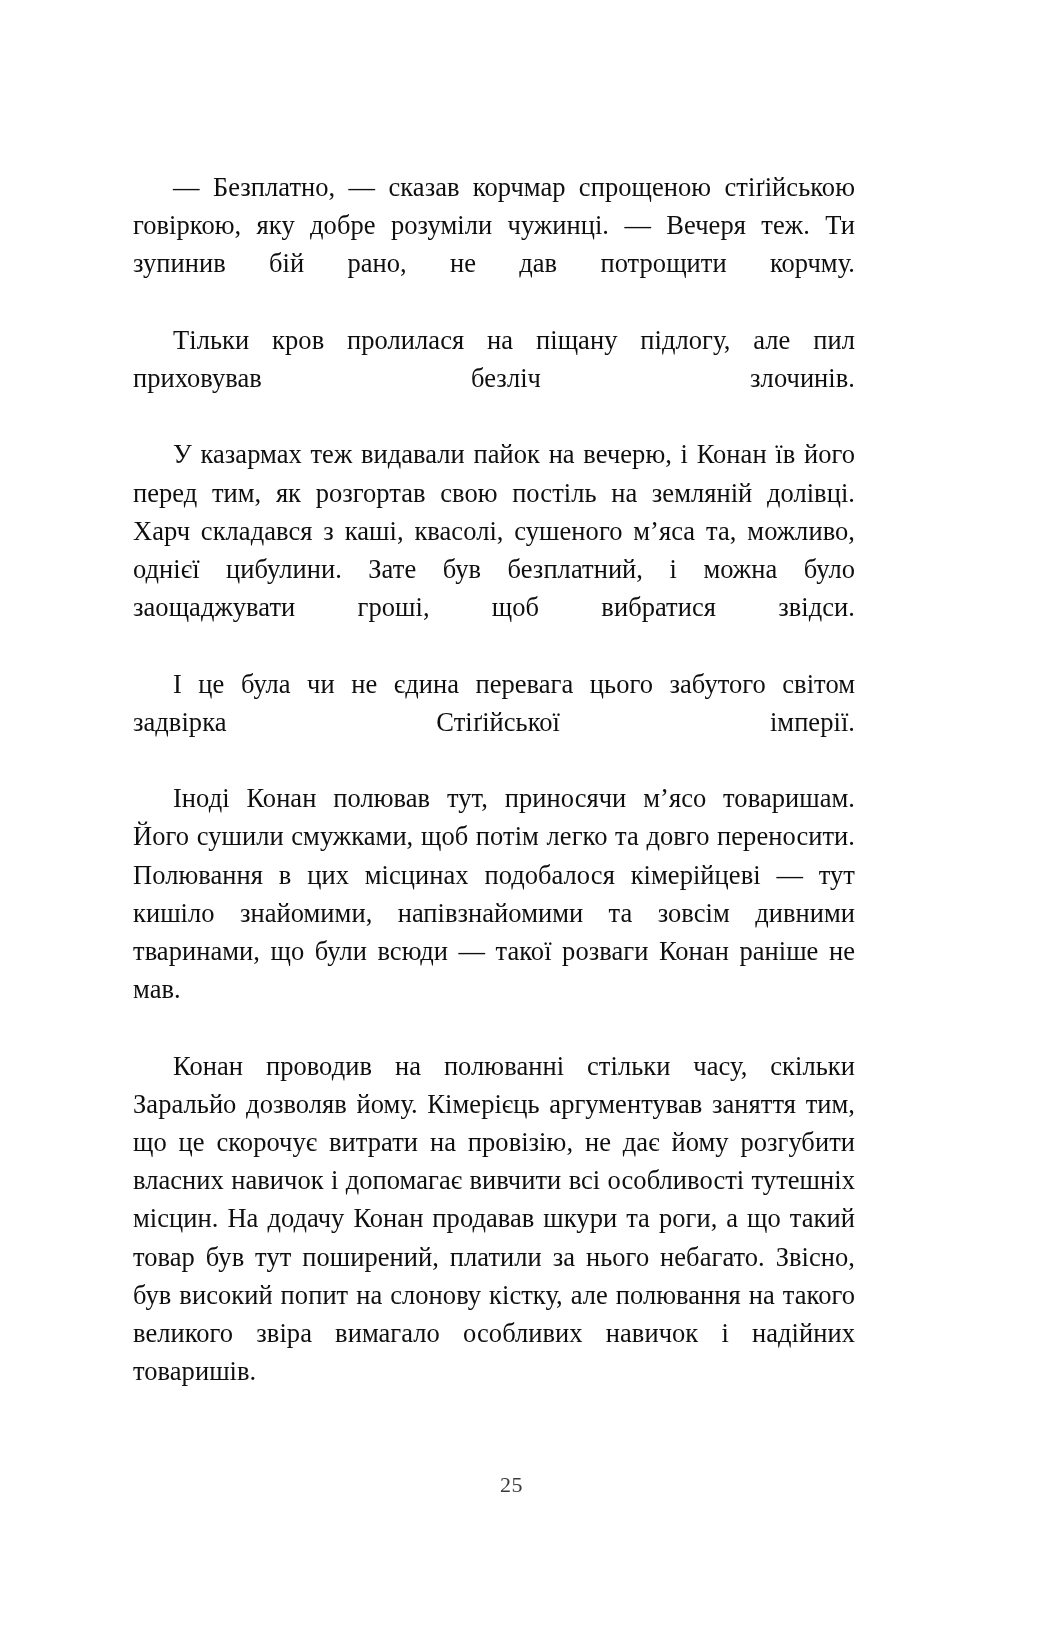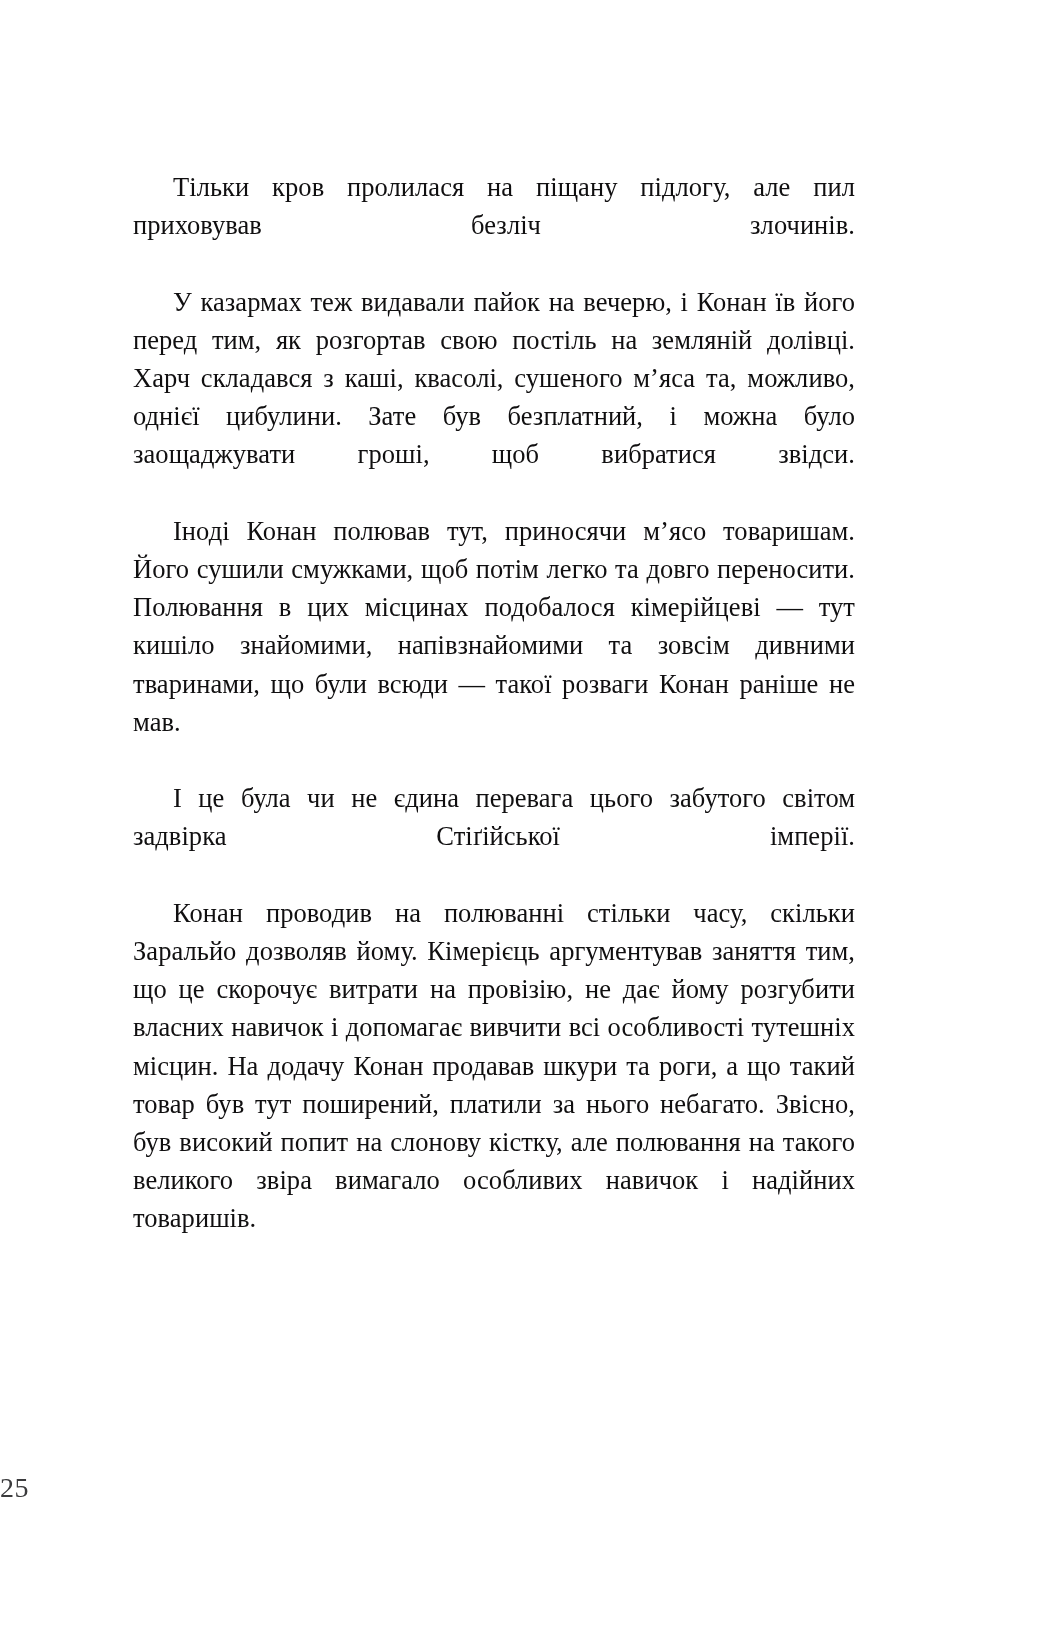--- a/index.html
+++ b/index.html
@@ -44,35 +44,36 @@
     content: "";
     display: inline-block;
     width: 100%;
   }
 
   .page-number {
     position: absolute;
     left: 0;
     right: 17px;
     top: 1472px;
-    text-align: left;
+    text-align: center;
     font-family: "Liberation Serif", "DejaVu Serif", serif;
-    font-size: 28px;
+    font-size: 22px;
     color: #3a3a3c;
     letter-spacing: 0.6px;
   }
 </style>
 </head>
 <body>
 
 <div class="page">
 
   <div class="text-block">
+    <p class="para">— Безплатно, — сказав корчмар спрощеною стіґійською говіркою, яку добре розуміли чужинці. — Вечеря теж. Ти зупинив бій рано, не дав потрощити корчму.</p>
     <p class="para">Тільки кров пролилася на піщану підлогу, але пил приховував безліч злочинів.</p>
     <p class="para">У казармах теж видавали пайок на вечерю, і Конан їв його перед тим, як розгортав  свою постіль на земляній долівці. Харч складався з каші, квасолі, сушеного м’яса та, можливо, однієї цибулини. Зате був безплатний, і можна було заощаджувати гроші, щоб вибратися звідси.</p>
+    <p class="para">І це була чи не єдина перевага цього забутого світом задвірка Стіґійської імперії.</p>
     <p class="para">Іноді Конан полював тут, приносячи м’ясо товаришам. Його сушили смужками, щоб потім легко та довго переносити. Полювання в цих місцинах подобалося кімерійцеві — тут кишіло знайомими, напівзнайомими та зовсім дивними тваринами, що були всюди — такої розваги Конан раніше не мав.</p>
-    <p class="para">І це була чи не єдина перевага цього забутого світом задвірка Стіґійської імперії.</p>
     <p class="para">Конан проводив на полюванні стільки часу, скільки Заральйо дозволяв йому. Кімерієць аргументував заняття тим, що це скорочує витрати на провізію, не дає йому розгубити власних навичок і допомагає вивчити всі особливості тутешніх місцин. На додачу Конан продавав шкури та роги, а що такий товар був тут поширений, платили за нього небагато. Звісно, був високий попит на слонову кістку, але полювання на такого великого звіра вимагало особливих навичок і надійних товаришів.</p>
   </div>
 
   <div class="page-number">25</div>
 
 </div>
 
 </body></html>

